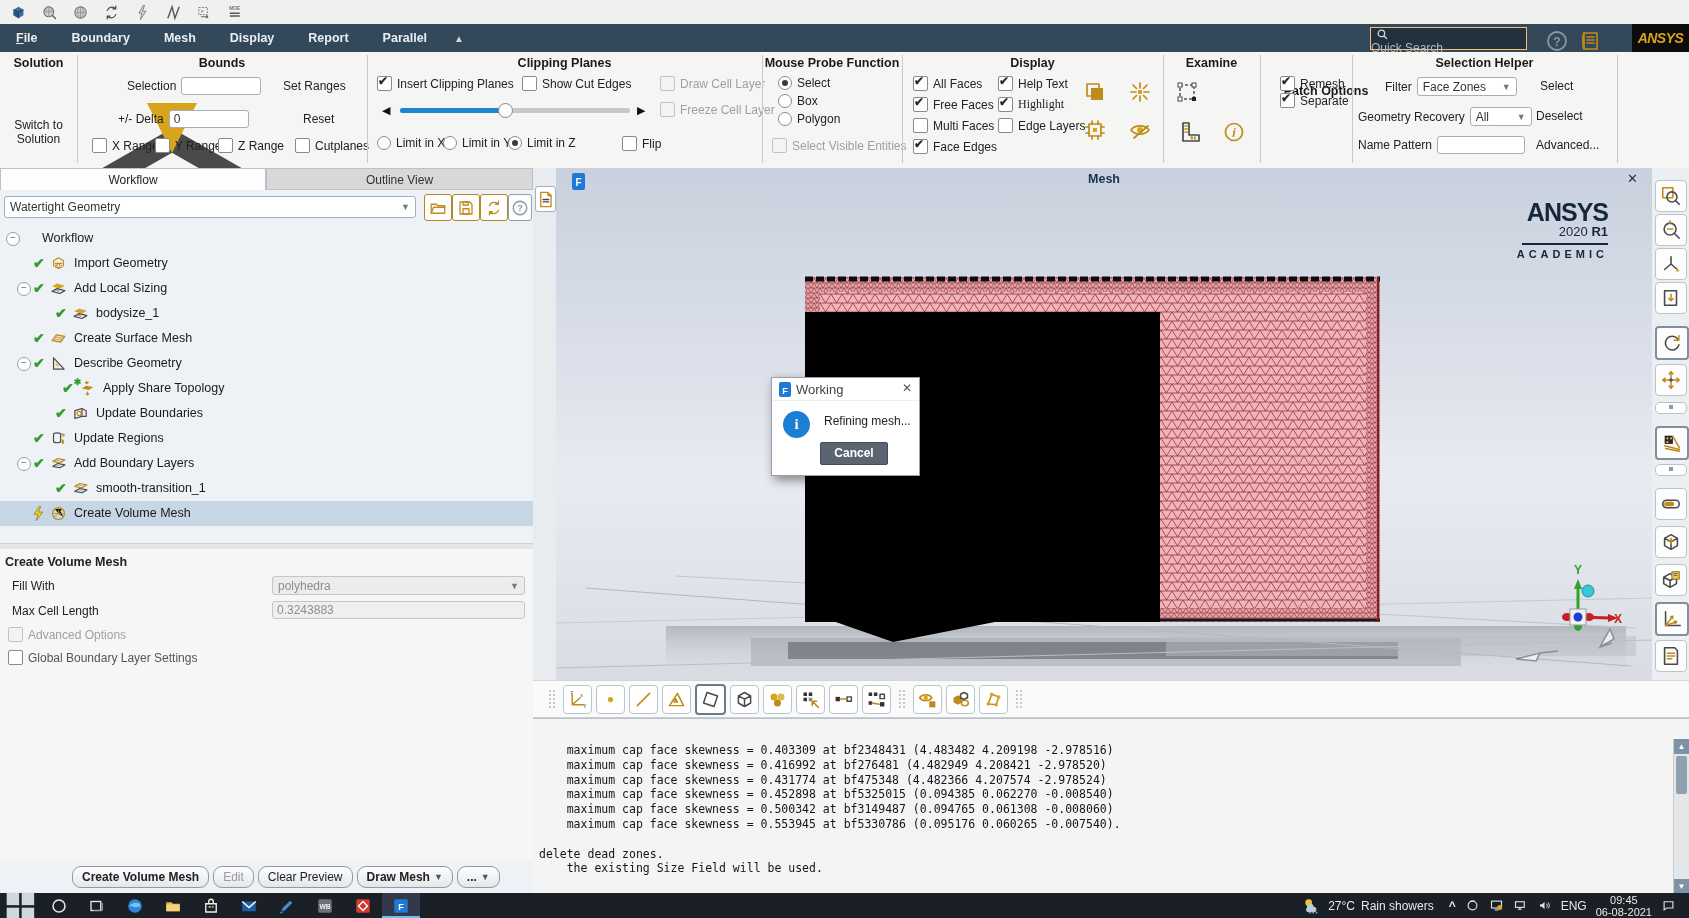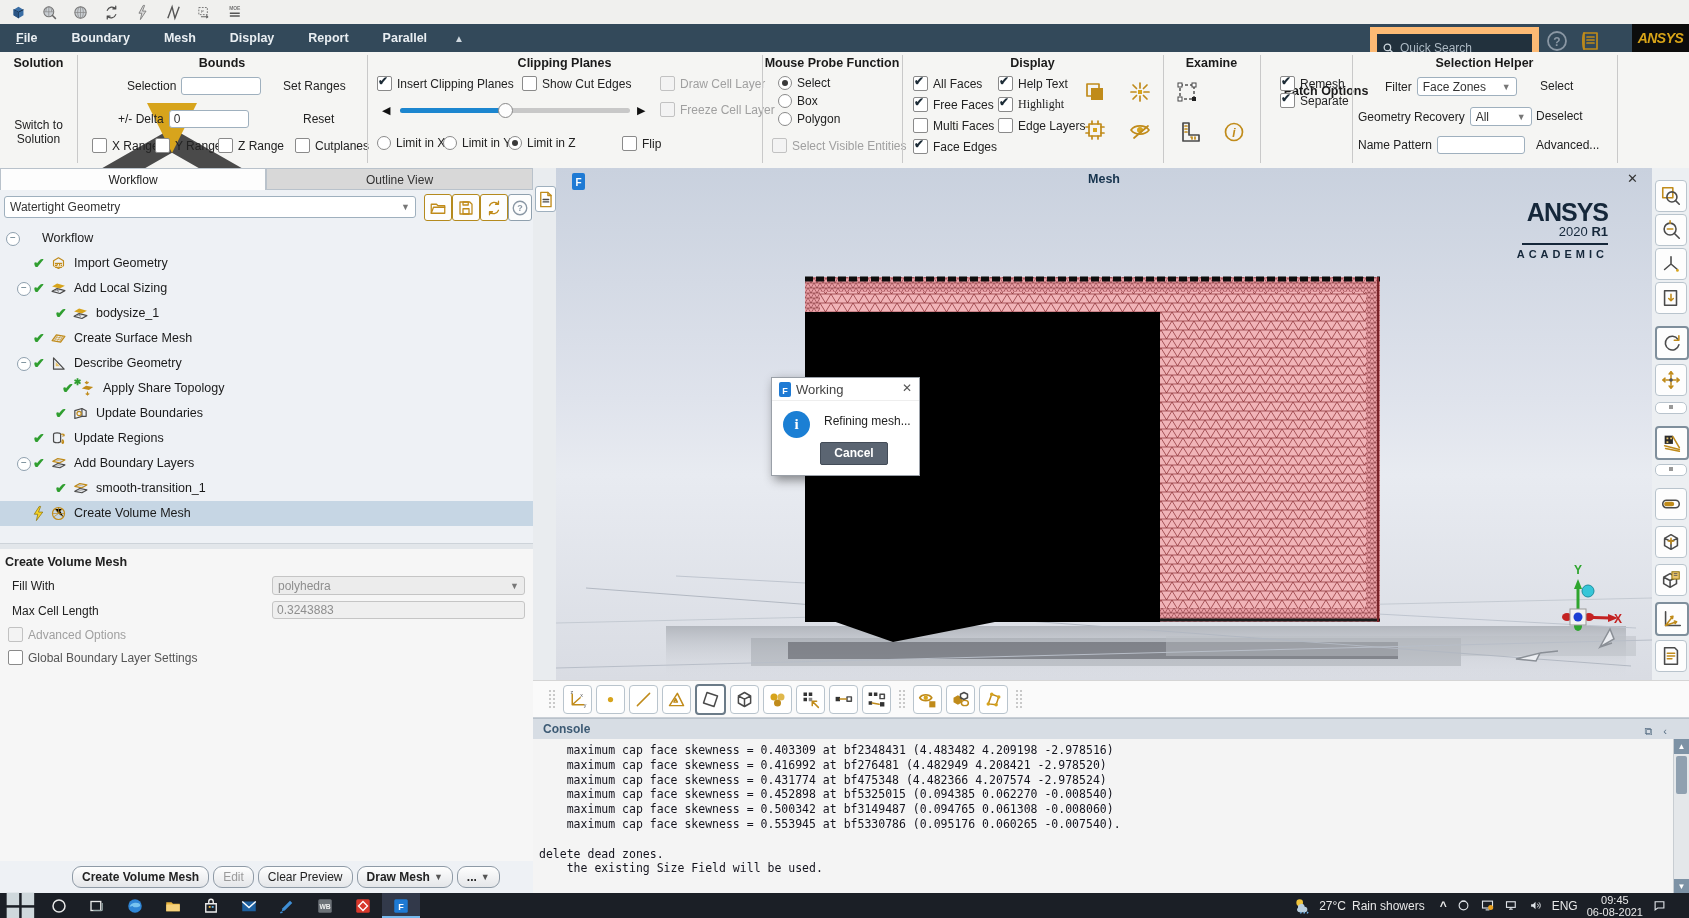--- a/index.html
+++ b/index.html
@@ -7,21 +7,21 @@
        font-family:"Liberation Sans",sans-serif;font-size:12px;color:#222;background:#f5f5f3;}
   .abs{position:absolute;}
   
   #qat{left:0;top:0;width:1689px;height:24px;background:#f0f0ee;border-bottom:1px solid #ddd;display:flex;align-items:center;gap:14px;padding-left:10px;}
   #qat .qico svg{width:17px;height:17px;display:block;}
   #menubar{left:0;top:24px;width:1689px;height:28px;background:#33495a;display:flex;align-items:center;}
   #menubar .mitem{color:#e9eef2;font-weight:bold;font-size:12.5px;padding:0 17px;height:28px;line-height:28px;}
   #menubar .mitem:first-child{padding-left:16px;}
   .ul1::first-letter{text-decoration:underline;}
   #menu-caret{color:#cfd8df;font-size:10px;margin-left:10px;}
-  #qsearch{position:absolute;left:1370px;top:3px;width:155px;height:21px;background:#22313d;border:7px solid #fdba74;display:flex;align-items:flex-end;color:#aebac4;}
+  #qsearch{position:absolute;left:1370px;top:3px;width:155px;height:21px;background:#22313d;border:1px solid #fdba74;display:flex;align-items:flex-start;color:#aebac4;flex-direction:column;}
   #qsearch svg{width:13px;height:13px;margin:0 5px;}
   #brandbox{position:absolute;right:0;top:0;width:57px;height:28px;background:#0c0c0c;color:#d8a418;font-weight:bold;font-style:italic;font-size:14px;display:flex;align-items:center;justify-content:center;letter-spacing:-0.5px;}
   #mb-help{position:absolute;left:1545px;top:5px;}
   #mb-book{position:absolute;left:1578px;top:5px;}
   
   #ribbon{left:0;top:52px;width:1689px;height:116px;background:#f5f5f3;border-bottom:1px solid #c9c9c9;}
   .grp-title{position:absolute;top:4px;font-weight:bold;font-size:12.5px;color:#1a1a1a;text-align:center;}
   .vsep{position:absolute;top:3px;width:1px;height:108px;background:#c9c9c9;}
   .lbl{font-size:12px;color:#222;white-space:nowrap;}
   .dis{color:#a0a0a0;}
@@ -108,21 +108,21 @@
   #console-sb{position:absolute;right:0;top:20px;width:15px;height:155px;background:#e4e7ea;border-left:1px solid #c8cdd2;}
   .sb-arrow{position:absolute;left:0;width:15px;height:15px;background:#7d92a5;color:#fff;font-size:8px;text-align:center;line-height:15px;}
   #sb-thumb{position:absolute;left:2px;top:17px;width:11px;height:38px;background:#8fa0b0;border-radius:2px;}
   
   #taskbar{left:0;top:893px;width:1689px;height:25px;background:#1b1f26;display:flex;align-items:center;color:#e8e8e8;}
   #tb-start{width:40px;height:25px;display:flex;align-items:center;justify-content:center;}
   #tb-search{width:283px;height:25px;background:#f3f3f3;border:1px solid #777;box-sizing:border-box;display:flex;align-items:center;color:#444;gap:7px;padding-left:8px;font-size:12px;}
   .tbapp{width:38px;height:25px;display:flex;align-items:center;justify-content:center;}
   .tbapp.active{background:#32394a;box-shadow:inset 0 -2px 0 #76b9ed;}
   .tbapp svg{width:18px;height:18px;}
-  #tb-right{margin-left:auto;display:flex;align-items:center;gap:9px;padding-right:22px;font-size:12px;}
+  #tb-right{margin-left:auto;display:flex;align-items:center;gap:9px;padding-right:13px;font-size:12px;}
   #tb-right svg{width:15px;height:15px;display:block;}
   #tb-clock{text-align:center;font-size:11px;line-height:12px;}
   #tb-weather{display:flex;align-items:center;gap:6px;margin-right:6px;}
   #tb-weather svg{width:20px;height:20px;}
 </style>
 </head>
 <body>
 
 <div id="qat" class="abs">
     <span class="qico">
@@ -956,22 +956,20 @@
           <circle cx="10" cy="6" r="2" fill="#d7a41c"></circle>
           <circle cx="18" cy="9" r="2" fill="#d7a41c"></circle>
           <circle cx="15" cy="18" r="2" fill="#d7a41c"></circle>
         </svg>
       </span>
     </div>
     <div class="gsep"></div>
   </div>
 
 <div id="console" class="abs">
-  <div id="console-hdr"><span>Console</span>
-    <span id="console-hico">⧉ ‹</span></div>
   <pre id="console-pre">    maximum cap face skewness = 0.403309 at bf2348431 (4.483482 4.209198 -2.978516)
     maximum cap face skewness = 0.416992 at bf276481 (4.482949 4.208421 -2.978520)
     maximum cap face skewness = 0.431774 at bf475348 (4.482366 4.207574 -2.978524)
     maximum cap face skewness = 0.452898 at bf5325015 (0.094385 0.062270 -0.008540)
     maximum cap face skewness = 0.500342 at bf3149487 (0.094765 0.061308 -0.008060)
     maximum cap face skewness = 0.553945 at bf5330786 (0.095176 0.060265 -0.007540).
 
 delete dead zones.
     the existing Size Field will be used.</pre>
   <div id="console-sb">

